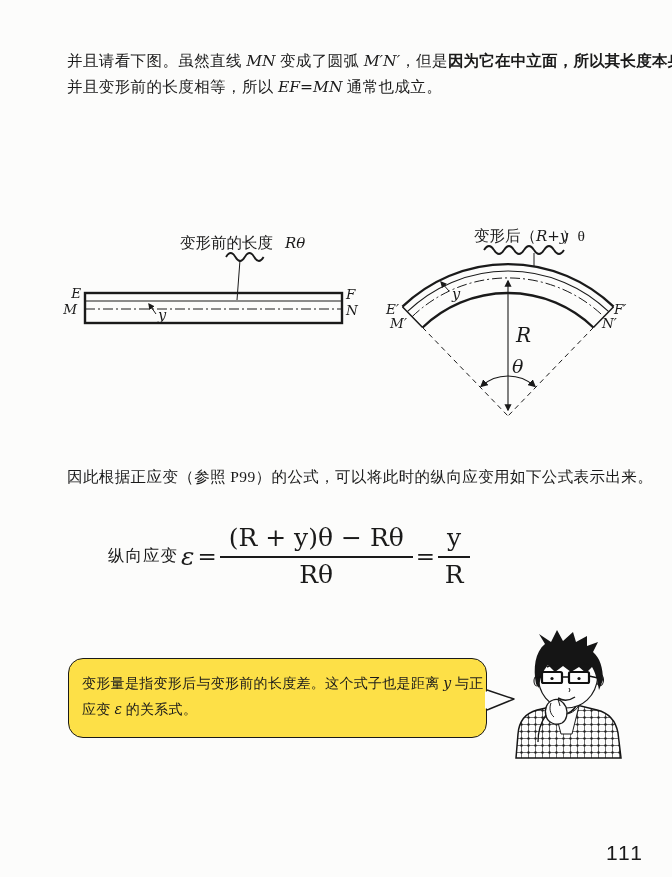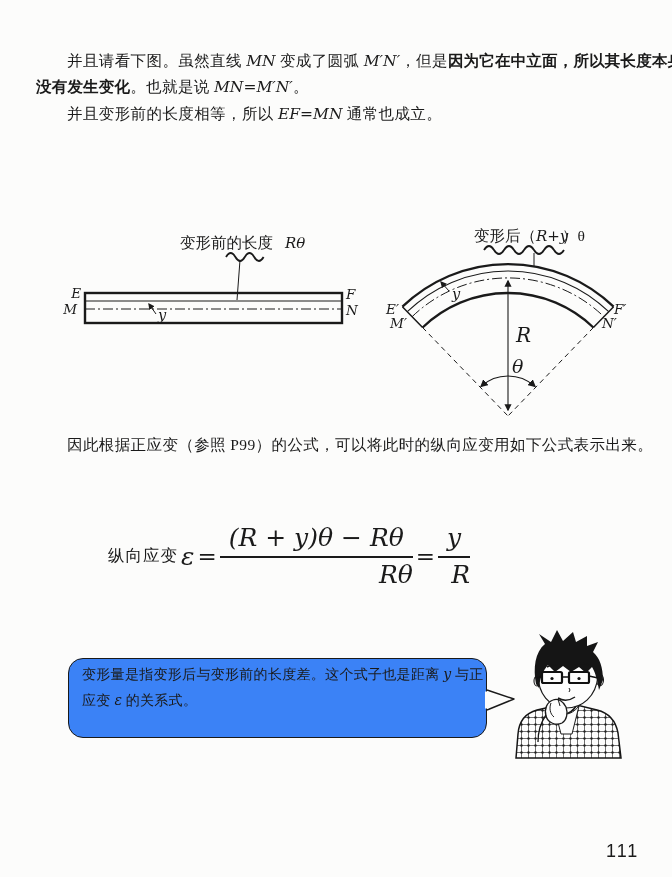--- a/index.html
+++ b/index.html
@@ -4,63 +4,62 @@
 <style>
   html,body{margin:0;padding:0;background:#e9e9e9;}
   .page{
     position:relative;width:672px;height:877px;margin:0 auto;
     background:#fcfcfb;color:#1a1a1a;overflow:hidden;
     font-family:"Liberation Serif","DejaVu Serif",serif;
   }
   
   .textblock{position:absolute;left:36px;width:610px;}
   .tb-top{top:48px;}
-  .tb-mid{top:432px;}
+  .tb-mid{top:464px;}
   .line{white-space:nowrap;line-height:25.3px;font-size:15.5px;letter-spacing:.4px;}
   .indent{text-indent:31px;}
   .it{font-family:"DejaVu Serif",serif;font-style:italic;letter-spacing:0;}
   .b{font-weight:700;font-family:"Liberation Sans","DejaVu Sans",sans-serif;letter-spacing:.2px;}
   
   .diagram{position:absolute;left:0;top:210px;}
   .dlabel{font-family:"Liberation Serif","DejaVu Serif",serif;font-size:15.5px;fill:#1a1a1a;}
   .dmath{font-family:"DejaVu Serif",serif;font-style:italic;font-size:15px;fill:#1a1a1a;}
   .dcorner{font-family:"DejaVu Serif",serif;font-style:italic;font-size:13.5px;fill:#1a1a1a;}
   .dy{font-family:"DejaVu Serif",serif;font-style:italic;font-size:14.5px;fill:#1a1a1a;}
   .dR{font-family:"DejaVu Serif",serif;font-style:italic;font-size:20px;fill:#1a1a1a;}
   .dth{font-family:"DejaVu Serif",serif;font-style:italic;font-size:19px;fill:#1a1a1a;}
   
   .formula{position:absolute;left:108px;top:523px;display:flex;align-items:center;gap:3px;}
   .f-label{font-size:16.5px;letter-spacing:1px;}
   .f-eps{font-family:"DejaVu Serif",serif;font-style:italic;font-size:25px;}
   .f-eq{font-family:"DejaVu Serif",serif;font-size:23px;}
-  .frac{display:inline-flex;flex-direction:column;align-items:flex-end;
-        font-family:"DejaVu Serif",serif;font-style:italic;font-size:25px;line-height:1.18;}
+  .frac{display:inline-flex;flex-direction:column;align-items:center;
+        font-family:"DejaVu Serif",serif;font-size:25px;line-height:1.18;}
   .frac .num{padding:0 9px 3px;border-bottom:2px solid #1a1a1a;}
   .frac .den{padding-top:2px;}
   
   .bubble{
     position:absolute;left:68px;top:658px;width:419px;height:80px;box-sizing:border-box;
-    border:1.5px solid #1a1a1a;border-radius:15px;background:#3b82f6;
-    padding:3px 13px;
+    border:1.5px solid #1a1a1a;border-radius:15px;background:#fde047;
+    padding:12px 13px;
   }
   .bubble .line{font-size:14px;line-height:24.5px;letter-spacing:.3px;}
   .tail{position:absolute;left:485px;top:686px;}
   .character{position:absolute;left:498px;top:628px;}
   
   .pageno{position:absolute;left:606px;top:841px;font-family:"Liberation Sans","DejaVu Sans",sans-serif;
-          font-size:18px;letter-spacing:2px;}
+          font-size:21px;letter-spacing:2px;}
 </style>
 </head>
 <body>
 
 <div class="page">
 
   <div class="textblock tb-top">
     <div class="line indent"><span>并且请看下图。虽然直线 </span><span class="it">MN</span><span> 变成了圆弧 </span><span class="it">M′N′</span><span>，但是</span><span class="b">因为它在中立面，所以其长度本身</span></div>
-    <div class="line"><span class="b">没有发生变化</span><span>。也就是说 </span><span class="it">MN=M′N′</span><span>。</span></div>
     <div class="line indent"><span>并且变形前的长度相等，所以 </span><span class="it">EF=MN</span><span> 通常也成立。</span></div>
   </div>
 
   <svg class="diagram" width="672" height="240" viewBox="0 0 672 240">
     <defs>
       <marker id="arr" viewBox="0 0 10 10" refX="8" refY="5" markerWidth="6.5" markerHeight="6.5" orient="auto-start-reverse">
         <path d="M0,0 L10,5 L0,10 z" fill="#1a1a1a"></path>
       </marker>
     </defs>
 

